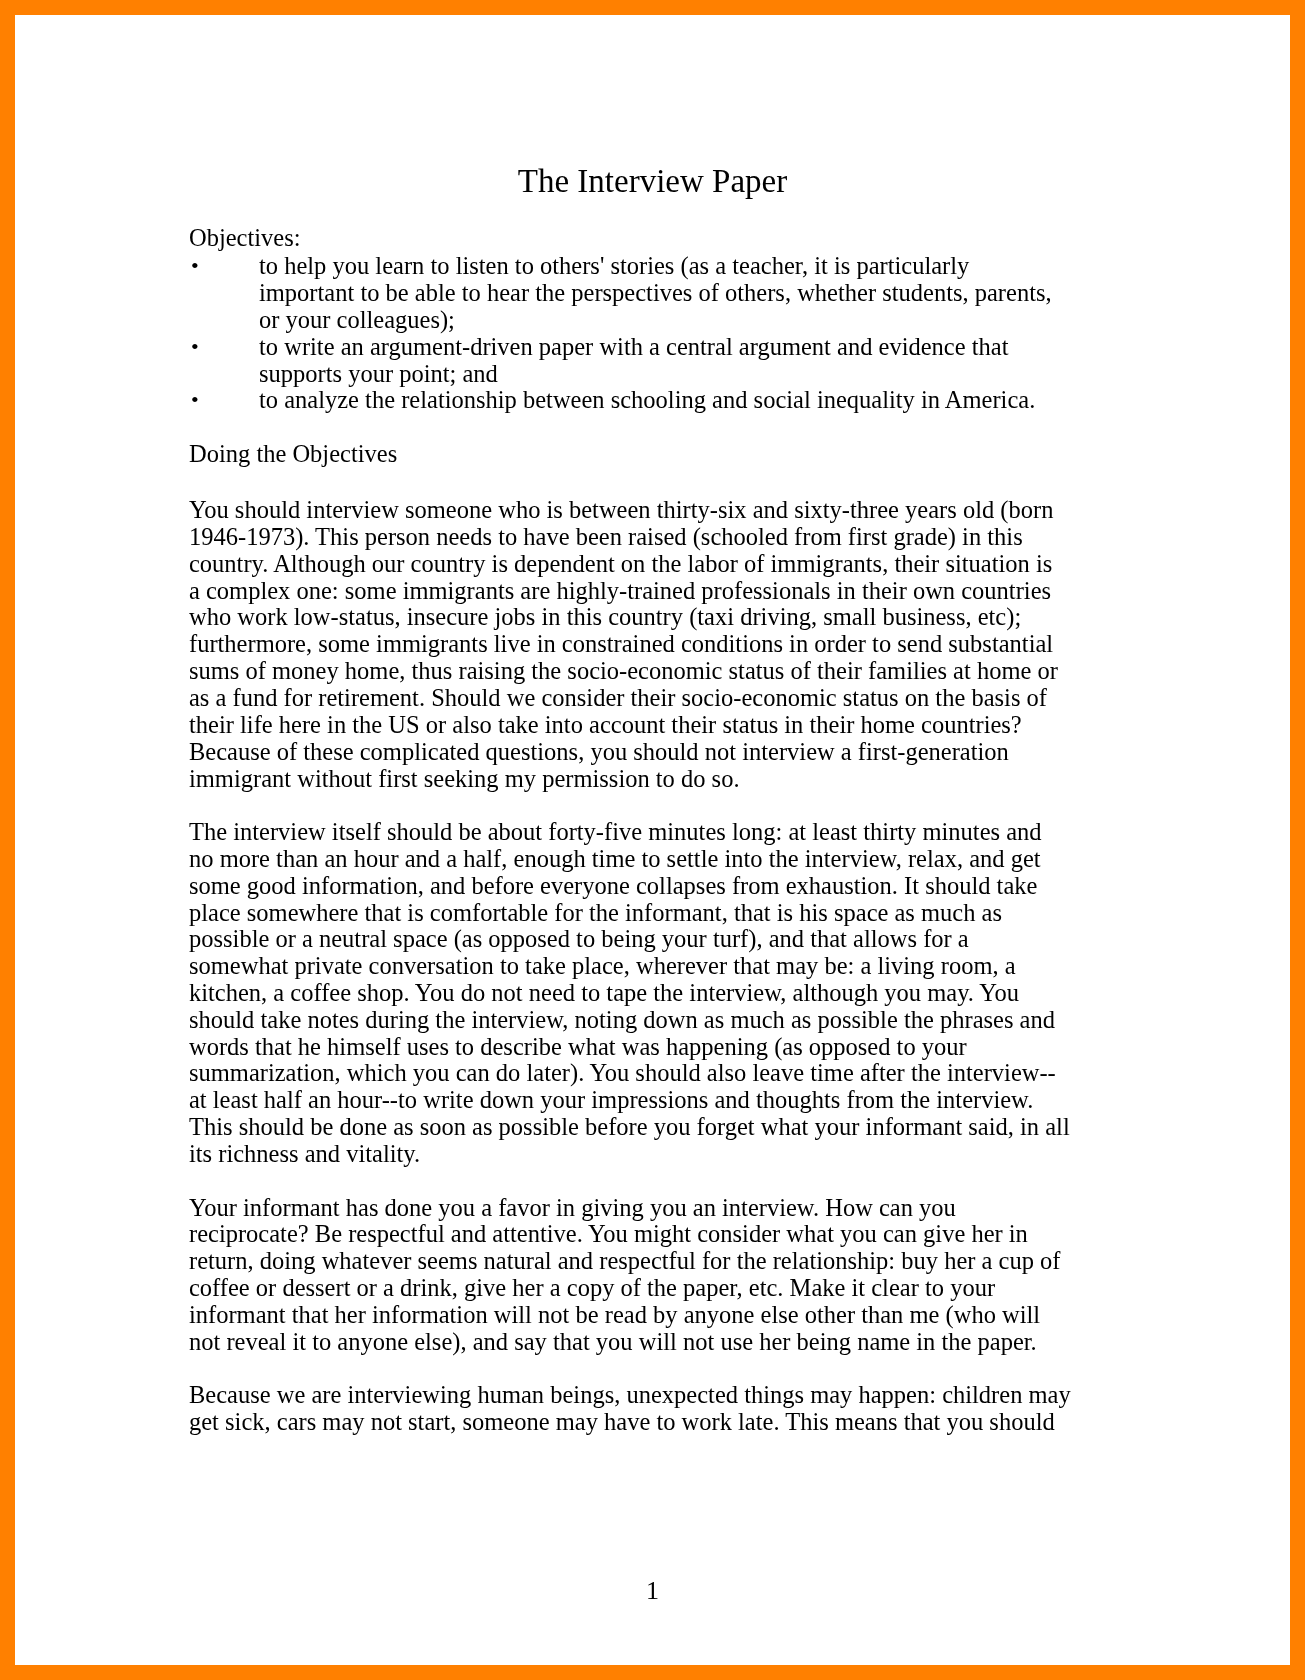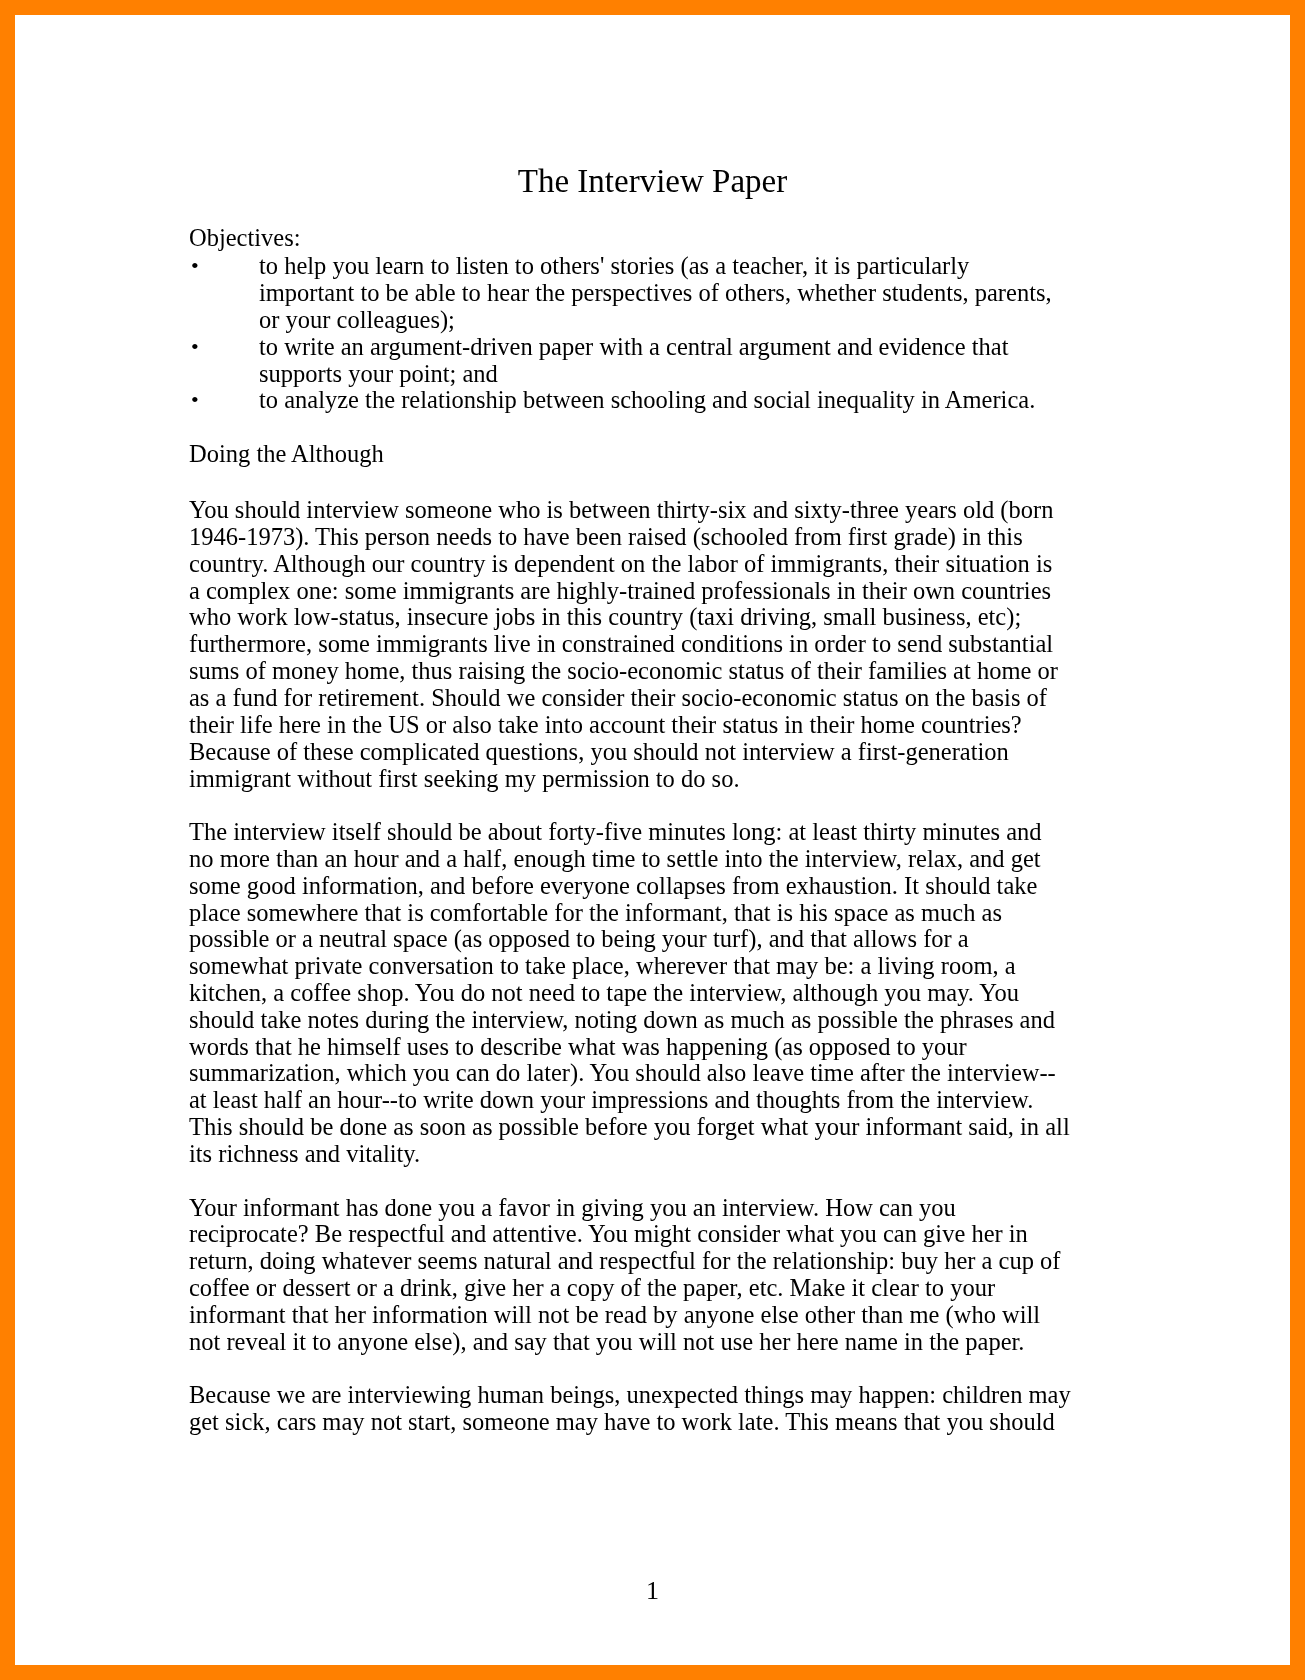--- a/index.html
+++ b/index.html
@@ -94,21 +94,21 @@
         <span class="bullet" style="top:319px;">•</span>
         <p class="line bullet-line" style="top:319px;">to write an argument-driven paper with a central argument and evidence that</p>
         <p class="line bullet-line" style="top:346px;">supports your point; and</p>
       </div>
       <div>
         <span class="bullet" style="top:372px;">•</span>
         <p class="line bullet-line" style="top:372px;">to analyze the relationship between schooling and social inequality in America.</p>
       </div>
     </div>
 
-    <h2 class="heading" style="top:426px;">Doing the Although</h2>
+    <h2 class="heading" style="top:426px;">Doing the Objectives</h2>
 
     <div>
       <p class="line body-line" style="top:453px;">You should interview someone who is between thirty-six and sixty-three years old (born</p>
       <p class="line body-line" style="top:480px;">1946-1973).  This person needs to have been raised (schooled from first grade) in this</p>
       <p class="line body-line" style="top:507px;">country.  Although our country is dependent on the labor of immigrants, their situation is</p>
       <p class="line body-line" style="top:534px;">a complex one: some immigrants are highly-trained professionals in their own countries</p>
       <p class="line body-line" style="top:560px;">who work low-status, insecure jobs in this country (taxi driving, small business, etc);</p>
       <p class="line body-line" style="top:587px;">furthermore, some immigrants live in constrained conditions in order to send substantial</p>
       <p class="line body-line" style="top:614px;">sums of money home, thus raising the socio-economic status of their families at home or</p>
       <p class="line body-line" style="top:641px;">as a fund for retirement.  Should we consider their socio-economic status on the basis of</p>
@@ -132,21 +132,21 @@
       <p class="line body-line" style="top:1070px;">This should be done as soon as possible before you forget what your informant said, in all</p>
       <p class="line body-line" style="top:1097px;">its richness and vitality.</p>
     </div>
 
     <div>
       <p class="line body-line" style="top:1151px;">Your informant has done you a favor in giving you an interview.  How can you</p>
       <p class="line body-line" style="top:1177px;">reciprocate? Be respectful and attentive. You might consider what you can give her in</p>
       <p class="line body-line" style="top:1204px;">return, doing whatever seems natural and respectful for the relationship: buy her a cup of</p>
       <p class="line body-line" style="top:1231px;">coffee or dessert or a drink, give her a copy of the paper, etc.  Make it clear to your</p>
       <p class="line body-line" style="top:1258px;">informant that her information will not be read by anyone else other than me (who will</p>
-      <p class="line body-line" style="top:1285px;">not reveal it to anyone else), and say that you will not use her here name in the paper.</p>
+      <p class="line body-line" style="top:1285px;">not reveal it to anyone else), and say that you will not use her being name in the paper.</p>
     </div>
 
     <div>
       <p class="line body-line" style="top:1338px;">Because we are interviewing human beings, unexpected things may happen: children may</p>
       <p class="line body-line" style="top:1365px;">get sick, cars may not start, someone may have to work late. This means that you should</p>
     </div>
 
     <div class="page-number">1</div>
 
   </div>

